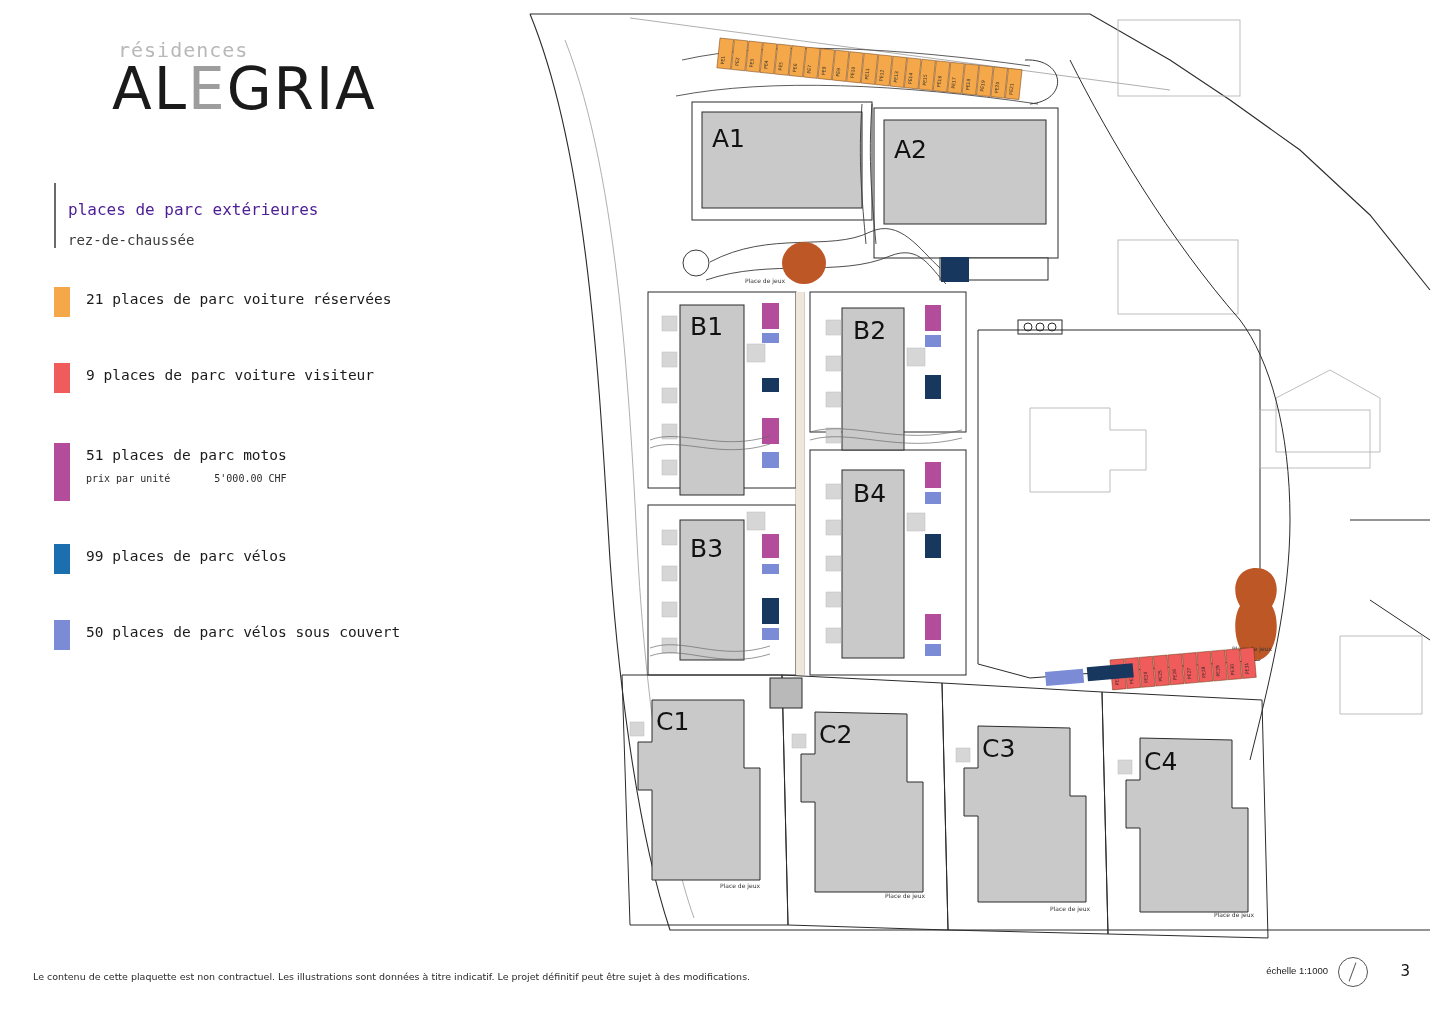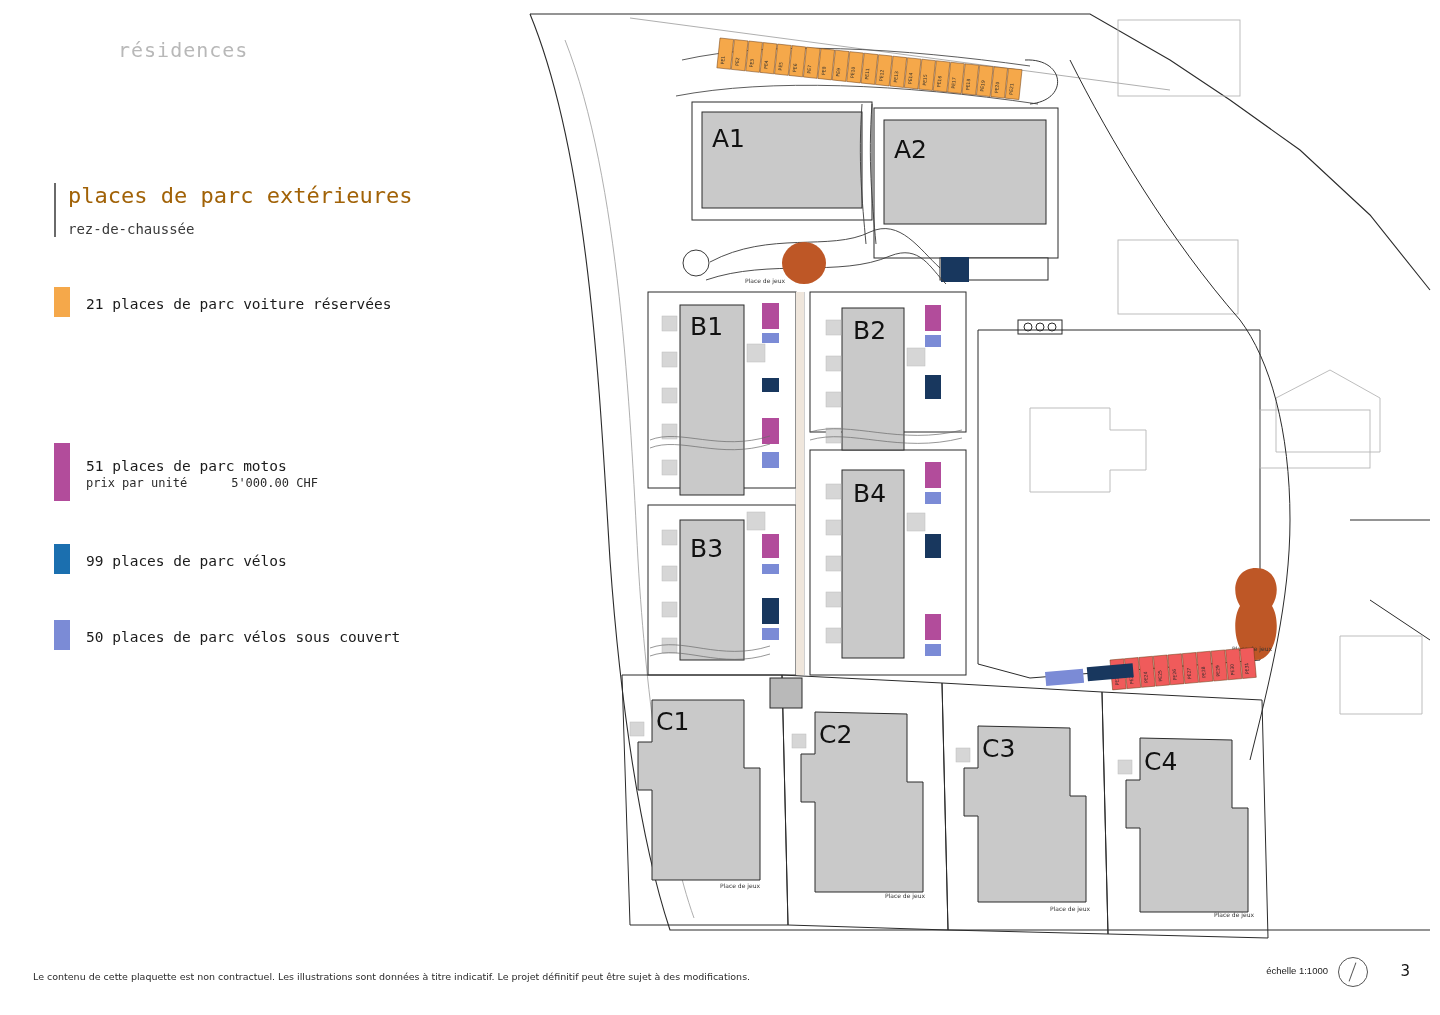--- a/index.html
+++ b/index.html
@@ -46,57 +46,58 @@
   #brand-main .grey { color: #9d9d9d; }
 
   #title-block {
     position: absolute;
     left: 54px; top: 183px;
     padding-left: 12px;
     border-left: 2px solid #6a6a6a;
   }
   #title-main {
     font-family: "DejaVu Sans Mono", monospace;
-    font-size: 22px;
-    color: #a16207;
+    font-size: 16px;
+    color: #4c1d95;
     letter-spacing: 0px;
     white-space: nowrap;
+    margin-top: 17px;
   }
   #title-sub {
     font-family: "DejaVu Sans Mono", monospace;
     font-size: 14px;
     color: #3a3a3a;
     margin-top: 13px;
     white-space: nowrap;
   }
 
   .legend-item {
     position: absolute;
     left: 54px;
     display: flex;
-    align-items: center;
+    align-items: flex-start;
   }
   .legend-swatch {
     width: 16px;
     height: 30px;
     flex: 0 0 16px;
     margin-right: 16px;
   }
   .legend-texts { padding-top: 4px; }
   .legend-label {
     font-family: "DejaVu Sans Mono", monospace;
     font-size: 14.5px;
     color: #1a1a1a;
     white-space: nowrap;
   }
   .legend-sub {
     font-family: "DejaVu Sans Mono", monospace;
-    font-size: 12px;
+    font-size: 10px;
     color: #2a2a2a;
-    margin-top: 2px;
+    margin-top: 10px;
     white-space: nowrap;
   }
   .legend-sub .price { margin-left: 44px; }
 
   #footnote {
     position: absolute;
     left: 33px; top: 971px;
     font-family: "DejaVu Sans", sans-serif;
     font-size: 9.5px;
     color: #2b2b2b;
@@ -158,34 +159,41 @@
     color: #111;
   }
 </style>
 </head>
 <body>
 
 <div id="left-panel">
 
   <div id="brand">
     <div id="brand-sub">résidences</div>
+    <div id="brand-main"><span>AL</span><span class="grey">E</span><span>GRIA</span></div>
   </div>
 
   <div id="title-block">
     <div id="title-main">places de parc extérieures</div>
     <div id="title-sub">rez-de-chaussée</div>
   </div>
 
   <div class="legend-item" style="top:287px">
     <div class="legend-swatch" style="background:#F5A84A"></div>
     <div class="legend-texts">
       <div class="legend-label">21 places de parc voiture réservées</div>
     </div>
   </div>
 
+  <div class="legend-item" style="top:363px">
+    <div class="legend-swatch" style="background:#F05B5B"></div>
+    <div class="legend-texts">
+      <div class="legend-label">9 places de parc voiture visiteur</div>
+    </div>
+  </div>
 
   <div class="legend-item" style="top:443px">
     <div class="legend-swatch" style="background:#B24C9B;height:58px"></div>
     <div class="legend-texts">
       <div class="legend-label">51 places de parc motos</div>
       <div class="legend-sub"><span>prix par unité</span><span class="price">5'000.00 CHF</span></div>
     </div>
   </div>
 
   <div class="legend-item" style="top:544px">

